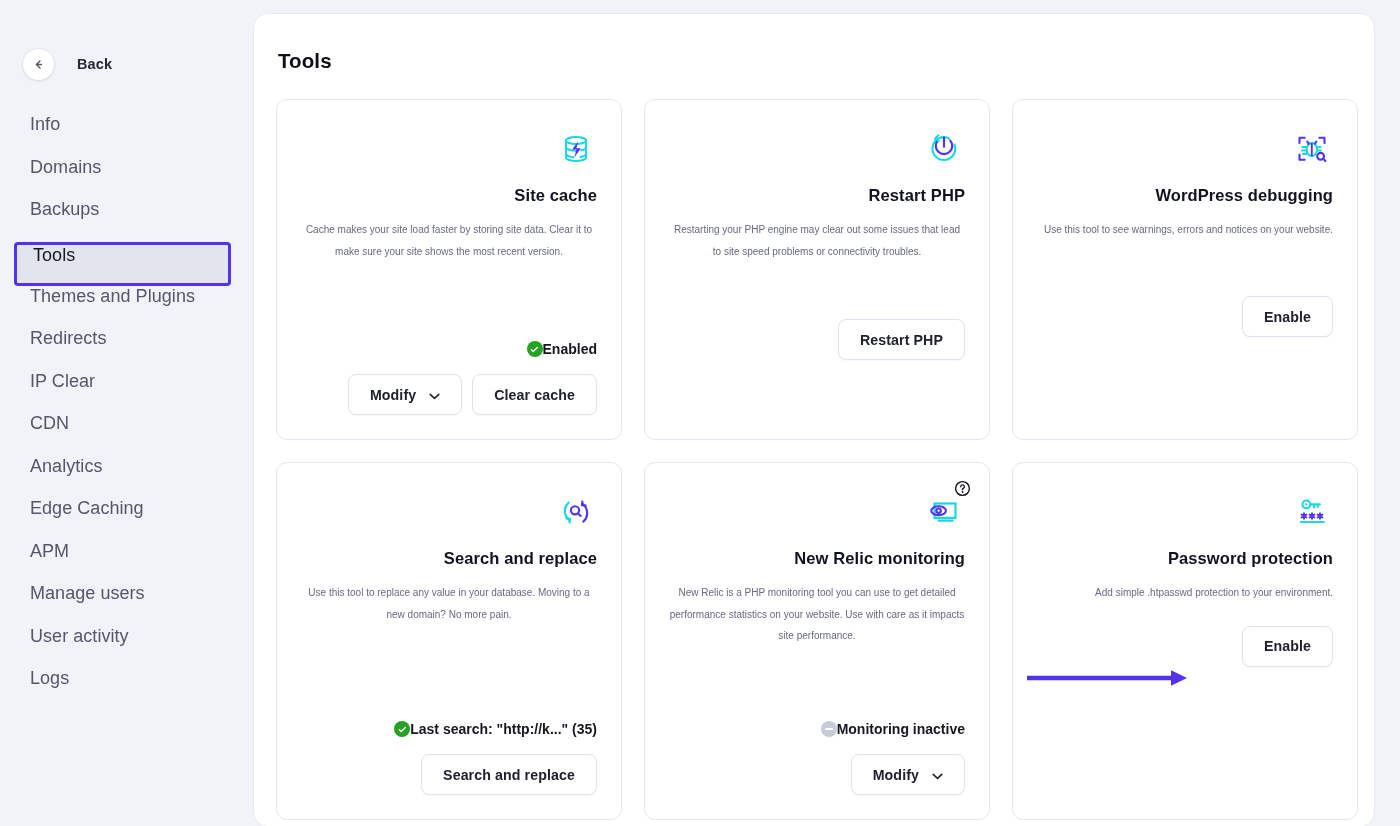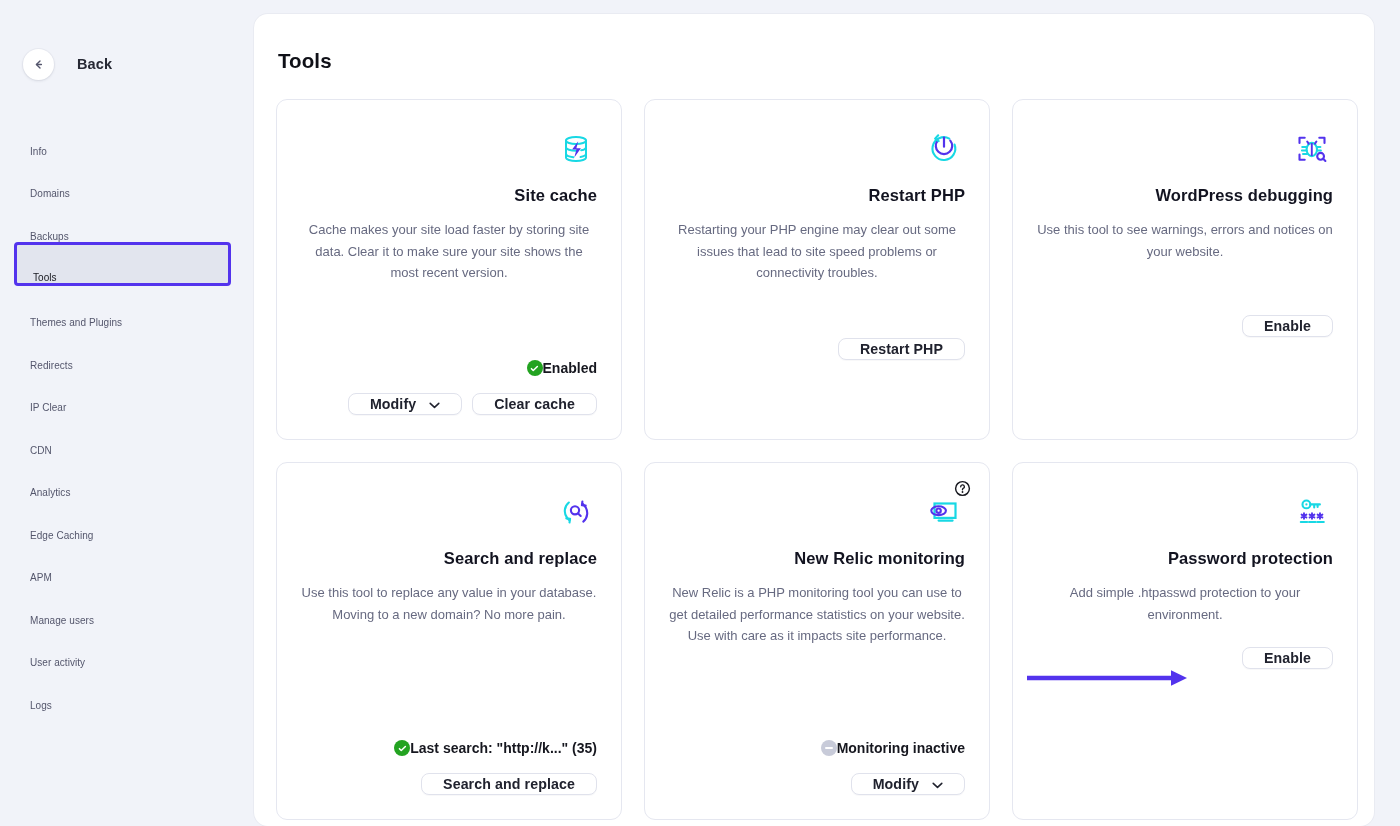--- a/index.html
+++ b/index.html
@@ -31,23 +31,23 @@
   .back-btn svg { display: block; }
   .back-label {
     margin-left: 23px;
     font-size: 14.5px; font-weight: 700; color: #272935; letter-spacing: .1px;
   }
 
   .nav { margin-top: 30px; }
   .nav-item {
     position: relative;
     height: 42.5px;
-    display: flex; align-items: flex-end;
+    display: flex; align-items: flex-start;
     padding-left: 30px;
-    font-size: 10px;
+    font-size: 18px;
     color: #54566c;
     cursor: pointer;
     letter-spacing: .05px;
   }
   .nav-item.active {
     color: #17181f;
     font-weight: 400;
     background: #e2e5ee;
     border: 3px solid #5333ed;
     border-radius: 4px;
@@ -88,40 +88,40 @@
   }
   .card.r1 { height: 341px; }
   .card.r2 { height: 358px; }
 
   .card-icon { height: 46px; display: flex; align-items: center; justify-content: center; margin-bottom: 14px; }
   .card-title {
     font-size: 16.5px; font-weight: 700; color: #121320;
     text-align: center; letter-spacing: .1px; margin-bottom: 14px;
   }
   .card-desc {
-    font-size: 13px; line-height: 21.5px; color: #676a81;
+    font-size: 10px; line-height: 21.5px; color: #676a81;
     text-align: center; max-width: 296px;
   }
 
   .status-row {
     display: flex; align-items: center; justify-content: center; 
     margin-top: auto; margin-bottom: 17px;
     font-size: 14px; font-weight: 700; color: #16171f;
   }
   .dot-ok { width: 16px; height: 16px; border-radius: 50%; background: #23a321; display:flex;align-items:center;justify-content:center; flex:0 0 16px;}
   .dot-off { width: 16px; height: 16px; border-radius: 50%; background: #c8cbd9; display:flex;align-items:center;justify-content:center; flex:0 0 16px;}
   .dot-off::after { content:""; width:8px; height:1.8px; background:#fff; border-radius:1px; }
 
   .btn-row { display: flex; gap: 10px; justify-content: center; }
   .btn-row.push { margin-top: auto; }
   .btn {
     border: 1px solid #e0e2ec;
     border-radius: 8px;
     background: #fff;
-    height: 22px;
+    height: 41px;
     padding: 0 21px;
     font-size: 14.2px; font-weight: 700; color: #20222e;
     font-family: "Liberation Sans", sans-serif;
     display: flex; align-items: center; justify-content: center; gap: 13px;
     cursor: pointer;
     box-shadow: 0 1px 1px rgba(22,27,56,.03);
     letter-spacing: .1px;
     white-space: nowrap;
   }
   .btn .chev { display:block; }

